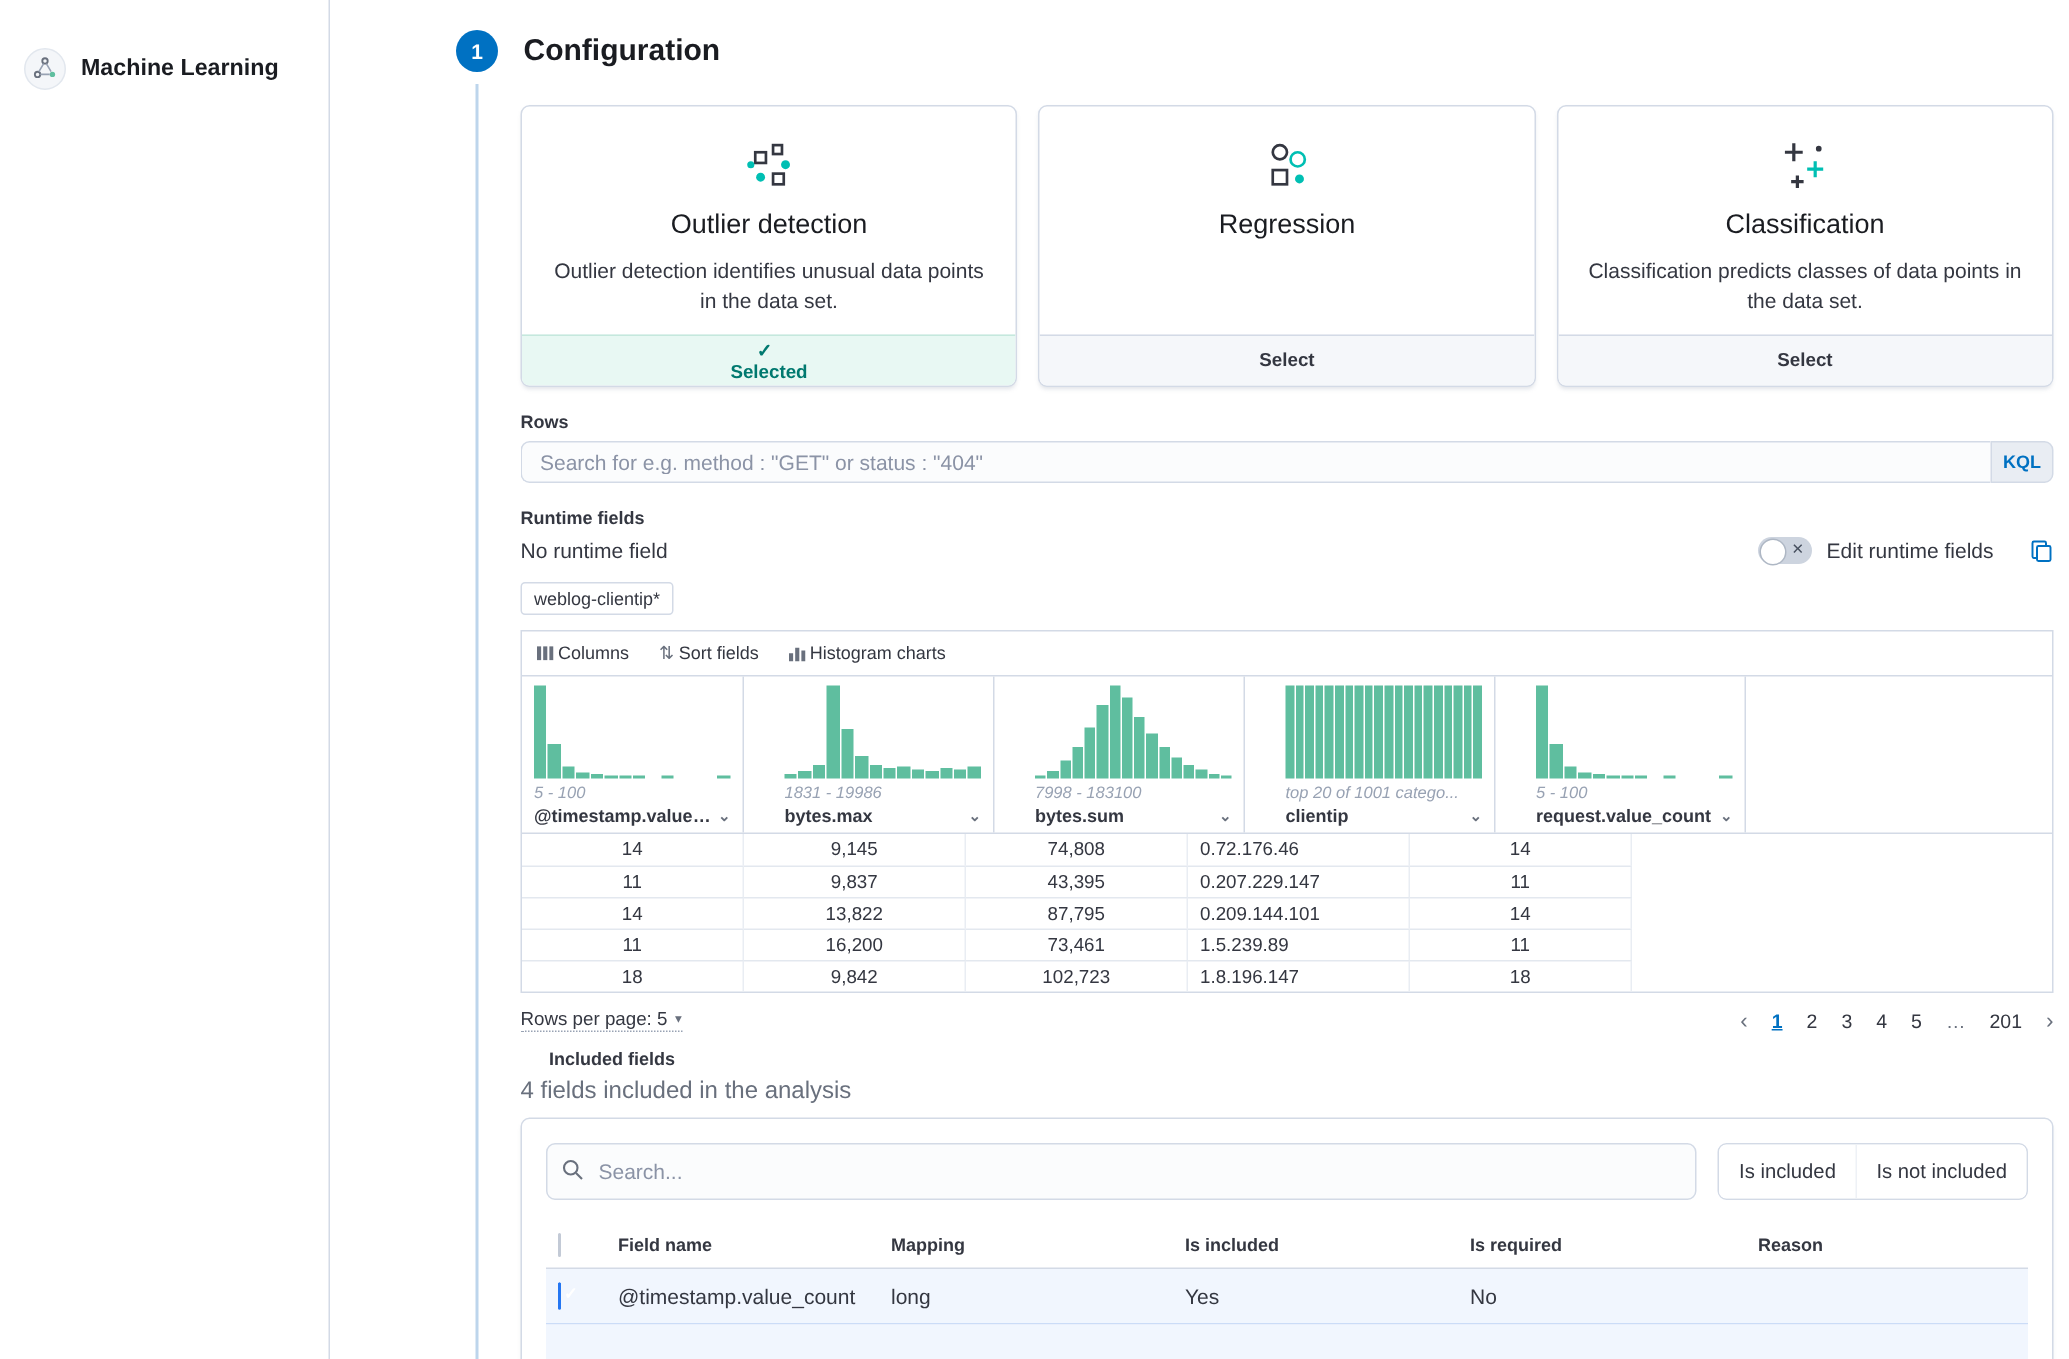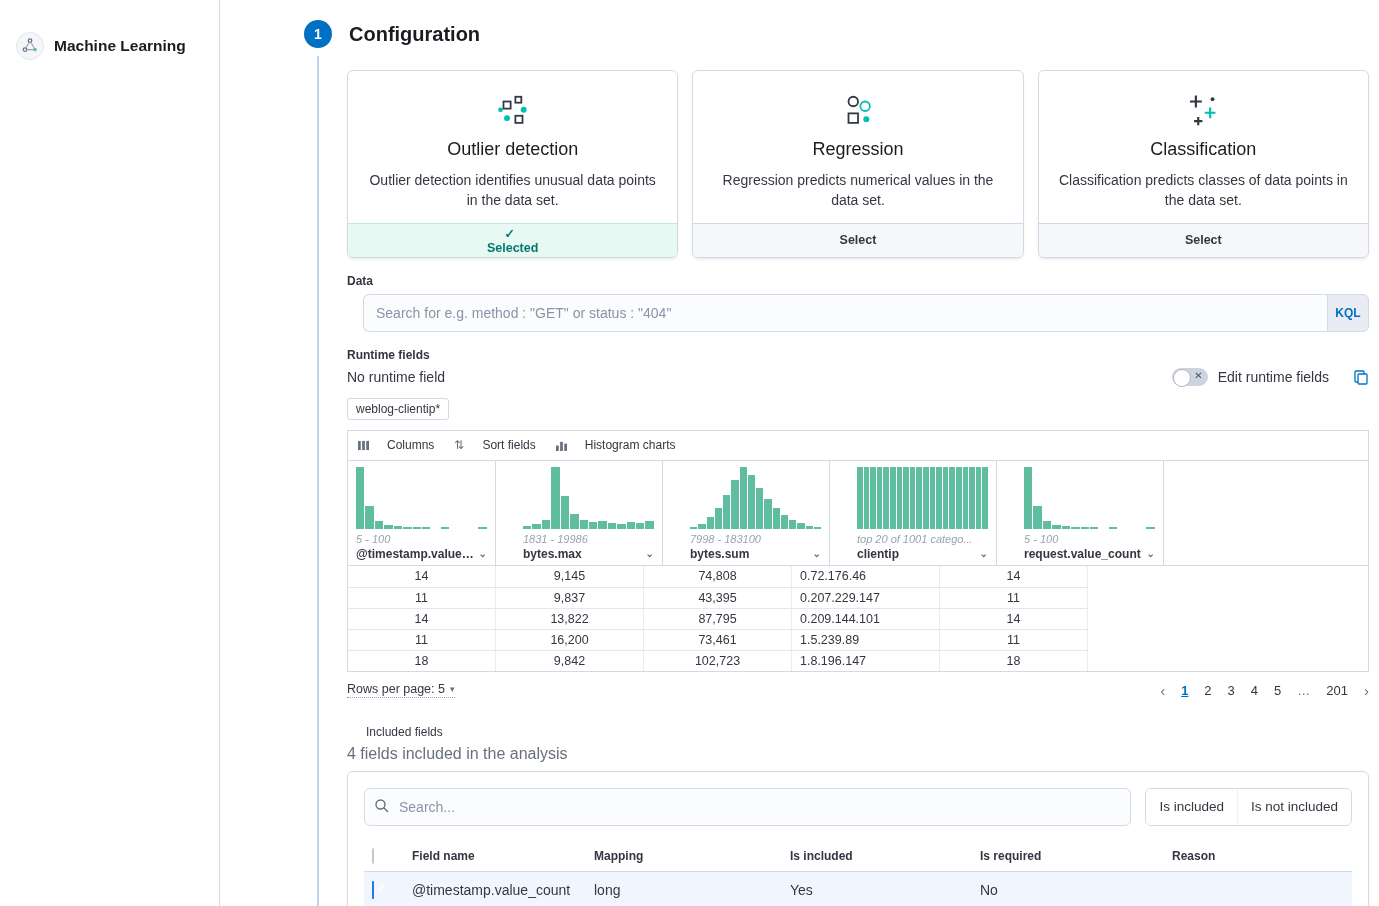--- a/index.html
+++ b/index.html
@@ -37,42 +37,42 @@
   .card-title { font-size:18px; font-weight:400; color:#1a1c21; margin:6px 0 10px; }
   .card-desc { font-size:14px; color:#343741; line-height:1.45; }
   .card-footer { height:34px; display:flex; align-items:center; justify-content:center; font-size:12.5px; font-weight:700; background:#F5F7FA; border-top:1px solid var(--border,#D3DAE6); color:#343741; cursor:pointer;flex-direction:column; }
   .card.selected .card-footer { background:var(--success-bg,#E6F7F2); color:var(--success-text,#00796F); border-top-color:#c5e8dd; }
   .card.selected .card-footer .check::before { content:"✓"; margin-right:6px; font-weight:700; }
 
   
   .field-label { font-size:12px; font-weight:700; color:#343741; margin:16px 0 6px; }
 
   
-  .query-row { display:flex; height:38px;margin-left:16px; }
+  .query-row { display:flex; height:28px; }
   .query-input { flex:1; border:1px solid var(--border,#D3DAE6); border-right:none; border-radius:6px 0 0 6px; background:#FBFCFD; padding:0 12px; font-size:14px; color:#343741; outline:none; }
   .query-input::placeholder { color:#8b93a6; }
   .kql-btn { width:42px; background:#E9EDF3; border:1px solid var(--border,#D3DAE6); border-radius:0 6px 6px 0; display:flex; align-items:center; justify-content:center; font-size:12px; font-weight:700; color:var(--primary,#0071C2); cursor:pointer; }
 
   
   .runtime-row { display:flex; align-items:center; justify-content:space-between; margin-top:2px; }
   .runtime-status { font-size:14px; color:#343741; }
   .runtime-right { display:flex; align-items:center; gap:10px; }
   .switch { position:relative; width:36px; height:18px; border-radius:9px; background:#cdd4df; cursor:pointer; }
   .switch::before { content:""; position:absolute; left:1px; top:1px; width:16px; height:16px; border-radius:50%; background:#fff; border:1px solid #aeb7c4; }
   .switch::after { content:"✕"; position:absolute; right:5px; top:2px; font-size:10px; color:#47505F; }
   .edit-runtime-label { font-size:14px; color:#343741; cursor:pointer; }
   .copy-btn { margin-left:14px; cursor:pointer; display:flex; align-items:center; }
 
   
   .index-badge { display:inline-block; margin-top:12px; padding:3px 8px; border:1px solid var(--border,#D3DAE6); border-radius:3px; font-size:12px; color:#343741; background:#fff; }
 
   
   .grid-box { margin-top:10px; border:1px solid var(--border,#D3DAE6); background:#fff; }
   .grid-toolbar { display:flex; align-items:center; gap:20px; height:30px; padding:0 10px; border-bottom:1px solid var(--border,#D3DAE6); }
-  .tbtn { display:flex; align-items:center; gap:18px; font-size:12px; color:#343741; cursor:pointer; }
+  .tbtn { display:flex; align-items:center; gap:3px; font-size:12px; color:#343741; cursor:pointer; }
   .tbtn .ticon { color:#69707D; display:flex; align-items:center; }
   .grid-header { display:flex; border-bottom:1px solid var(--border,#D3DAE6);gap:19px; }
   .gcol { width:148px; border-right:1px solid var(--border,#D3DAE6); padding:6px 8px 4px; }
   .hist { height:62px; display:flex; align-items:flex-end; gap:1px; }
   .hist-bar { flex:1; background:var(--histogram,#54B399); }
   .grange { font-size:11px; font-style:italic; color:#98A2B3; margin-top:4px; white-space:nowrap; overflow:hidden; }
   .gname { display:flex; align-items:center; justify-content:space-between; font-size:12px; font-weight:700; color:#343741; margin-top:2px; gap:4px; cursor:pointer; }
   .gname .nm { overflow:hidden; text-overflow:ellipsis; white-space:nowrap; }
   .caret { color:#69707D; font-size:10px; flex:none; }
   .caret::before { content:"⌄"; }
@@ -87,21 +87,21 @@
   .rows-per-page::after { content:"▾"; font-size:9px; color:#69707D; }
   .pages { display:flex; align-items:center; gap:16px; font-size:13px; color:#343741; }
   .page { cursor:pointer; }
   .page.active { color:var(--primary,#0071C2); font-weight:700; text-decoration:underline; }
   .pg-arrow { color:#69707D; cursor:pointer; font-size:15px; }
   .pg-prev::before { content:"‹"; }
   .pg-next::before { content:"›"; }
   .pg-ellipsis { color:#69707D; }
 
   
-  .inc-label { font-size:12px; font-weight:400; margin-top:26px;padding-left:19px; }
+  .inc-label { font-size:12px; font-weight:700; margin-top:10px;padding-left:19px; }
   .inc-sub { font-size:16px; color:#69707D; margin-top:4px; }
   .panel { margin-top:8px; border:1px solid var(--border,#D3DAE6); border-radius:6px; padding:16px; background:#fff; box-shadow:0 2px 3px -1px rgba(152,162,179,.3); height:250px; }
   .search-row { display:flex; gap:14px; }
   .searchbox { flex:1; position:relative; }
   .searchbox input { width:100%; height:38px; border:1px solid var(--border,#D3DAE6); border-radius:6px; background:#FBFCFD; padding:0 12px 0 34px; font-size:14px; color:#343741; outline:none; }
   .searchbox input::placeholder { color:#8b93a6; }
   .search-icon { position:absolute; left:10px; top:10px; display:flex; }
   .filter-group { display:flex; align-items:stretch; border:1px solid var(--border,#D3DAE6); border-radius:6px; overflow:hidden; height:38px; background:#fff; }
   .filter-btn { padding:0 13px; font-size:13.5px; color:#343741; display:flex; align-items:center; cursor:pointer; background:#fff; }
   .filter-btn + .filter-btn { border-left:1px solid #EEF1F6; }
@@ -171,21 +171,20 @@
           <div class="card-body">
             <div class="card-icon">
               <svg width="38" height="38" viewBox="0 0 32 32" fill="none">
                 <circle cx="12" cy="8" r="4" stroke="#343741" stroke-width="1.5"></circle>
                 <circle cx="22" cy="12" r="4" stroke="#00BFB3" stroke-width="1.5"></circle>
                 <rect x="8" y="18" width="8" height="8" stroke="#343741" stroke-width="1.5"></rect>
                 <circle cx="23" cy="23" r="2.5" fill="#00BFB3"></circle>
               </svg>
             </div>
             <div class="card-title">Regression</div>
-            <div class="card-desc">Regression predicts numerical values in the data set.</div>
           </div>
           <div class="card-footer">
             <span>Select</span>
           </div>
         </div>
 
         <div class="card">
           <div class="card-body">
             <div class="card-icon">
               <svg width="38" height="38" viewBox="0 0 32 32" fill="none">
@@ -198,21 +197,21 @@
             <div class="card-title">Classification</div>
             <div class="card-desc">Classification predicts classes of data points in the data set.</div>
           </div>
           <div class="card-footer">
             <span>Select</span>
           </div>
         </div>
       </div>
 
       
-      <div class="field-label">Data</div>
+      <div class="field-label">Rows</div>
       <div class="query-row">
         <input class="query-input" type="text" placeholder="Search for e.g. method : &quot;GET&quot; or status : &quot;404&quot;" style="">
         <div class="kql-btn">KQL</div>
       </div>
 
       
       <div class="field-label">Runtime fields</div>
       <div class="runtime-row">
         <div class="runtime-status">No runtime field</div>
         <div class="runtime-right">

